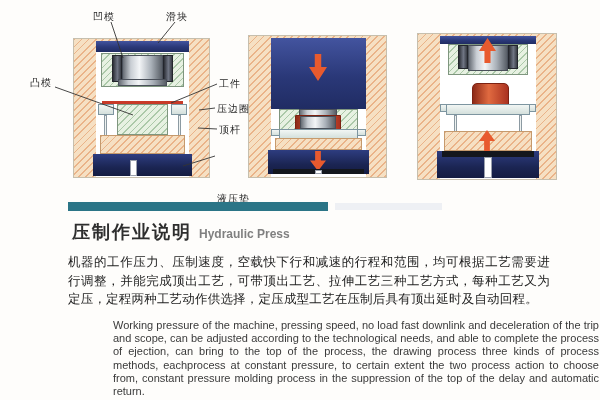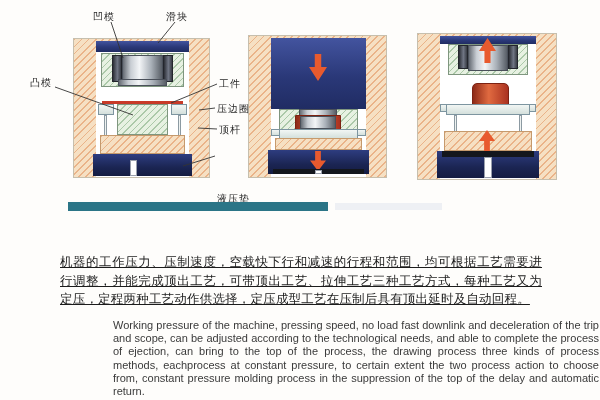--- a/index.html
+++ b/index.html
@@ -37,21 +37,21 @@
   .part-label{position:absolute;font-size:10px;color:#2a2a2a;letter-spacing:1px;white-space:nowrap;}
   #leads{position:absolute;left:0;top:0;pointer-events:none;}
 
   
   .bar{position:absolute;}
 
   
   .heading-row{position:absolute;left:72px;top:220px;white-space:nowrap;}
   .heading-zh{font-size:18px;font-weight:bold;color:#2e2e2e;letter-spacing:2px;}
   .heading-en{font-size:12px;color:#808080;font-weight:bold;margin-left:7px;}
-  .para-zh{position:absolute;left:60px;top:253px;width:482px;font-size:12.5px;line-height:18.5px;color:#1c1c1c;font-weight:500;letter-spacing:.2px;text-align:justify;text-decoration:underline;}
+  .para-zh{position:absolute;left:68px;top:253px;width:482px;font-size:12.5px;line-height:18.5px;color:#1c1c1c;font-weight:500;letter-spacing:.2px;text-align:justify;}
   .para-en{position:absolute;left:72px;top:319px;width:486px;font-size:11px;line-height:13.2px;color:#3a3a3a;text-align:justify;margin-left:41px;}
 </style>
 </head>
 <body>
 
 <div class="page">
 
   <div class="stage hatch-peach" style="left:73px;top:38px;width:137px;height:140px;">
     <div class="cavity" style="left:22px;top:2px;width:93px;height:136px;"></div>
     <div class="navy" style="left:22px;top:2px;width:93px;height:11px;"></div>
@@ -126,17 +126,20 @@
   <div class="part-label" style="left:166px;top:10px;">滑块</div>
   <div class="part-label" style="left:30px;top:76px;">凸模</div>
   <div class="part-label" style="left:219px;top:77px;">工件</div>
   <div class="part-label" style="left:217px;top:102px;">压边圈</div>
   <div class="part-label" style="left:219px;top:123px;">顶杆</div>
   <div class="part-label" style="left:217px;top:150px;margin-top:42px;">液压垫</div>
 
   <div class="bar" style="left:68px;top:202px;width:260px;height:9px;background:#2b7587;"></div>
   <div class="bar" style="left:335px;top:203px;width:107px;height:7px;background:#eef0f4;"></div>
 
+  <div class="heading-row">
+    <span class="heading-zh">压制作业说明</span><span class="heading-en">Hydraulic Press</span>
+  </div>
 
   <div class="para-zh">机器的工作压力、压制速度，空载快下行和减速的行程和范围，均可根据工艺需要进行调整，并能完成顶出工艺，可带顶出工艺、拉伸工艺三种工艺方式，每种工艺又为定压，定程两种工艺动作供选择，定压成型工艺在压制后具有顶出延时及自动回程。</div>
   <div class="para-en">Working pressure of the machine, pressing speed, no load fast downlink and deceleration of the trip and scope, can be adjusted according to the technological needs, and able to complete the process of ejection, can bring to the top of the process, the drawing process three kinds of process methods, eachprocess at constant pressure, to certain extent the two process action to choose from, constant pressure molding process in the suppression of the top of the delay and automatic return.</div>
 
 </div>
 
 </body></html>

